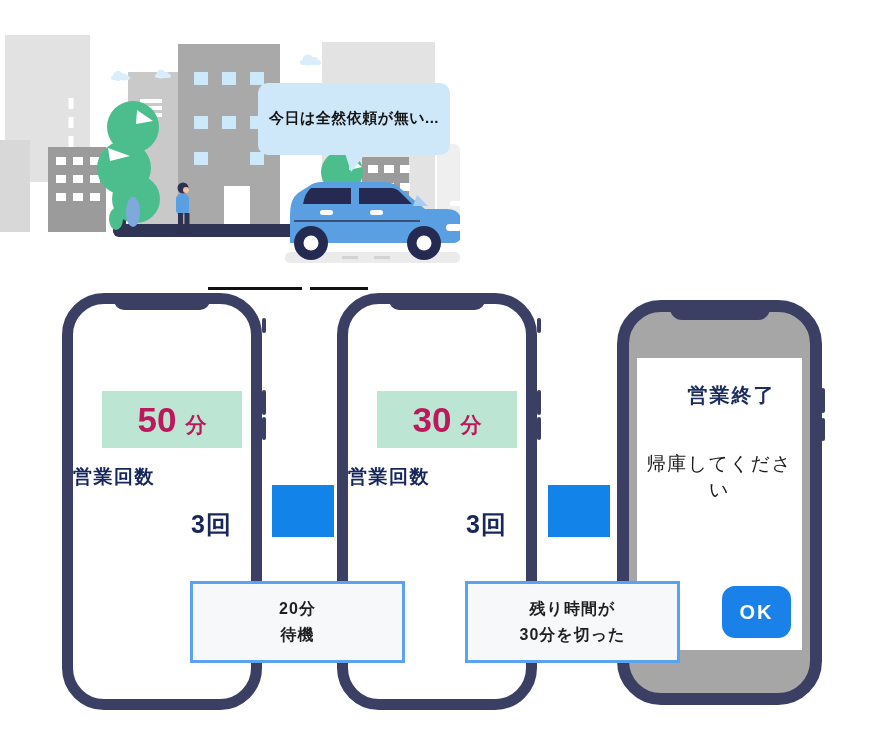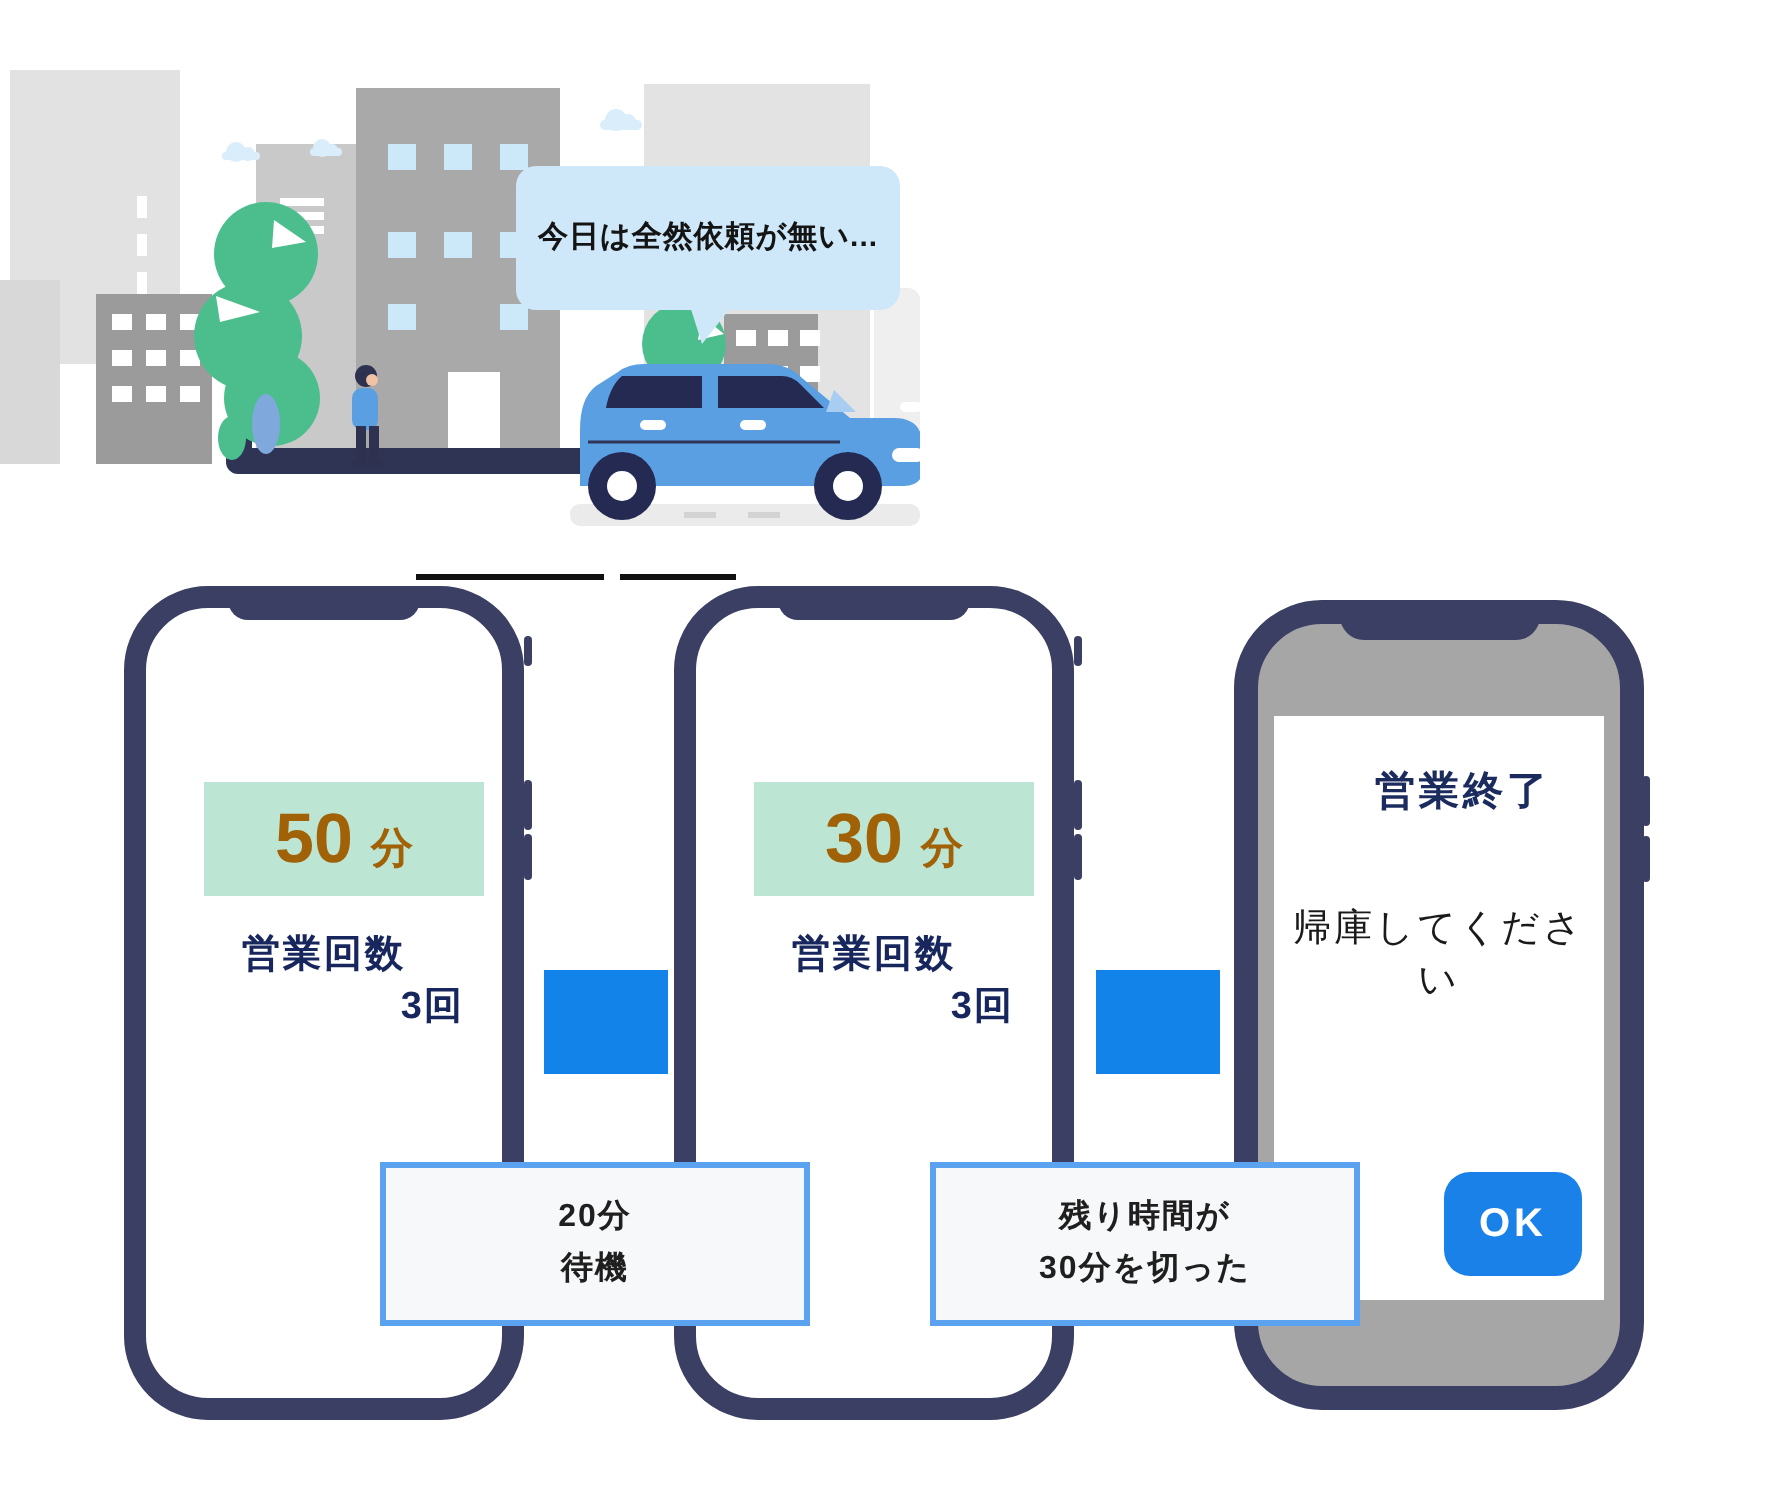--- a/index.html
+++ b/index.html
@@ -24,26 +24,26 @@
     background:#3A3F63;border-radius:0 0 10px 10px;}
   .side-btn{position:absolute;width:4px;background:#3A3F63;border-radius:2px;}
   .sb1{right:-15px;top:14px;height:15px;}
   .sb2{right:-15px;top:86px;height:25px;}
   .sb3{right:-15px;top:113px;height:23px;}
 
   #phone1{left:62px;top:293px;}
   #phone2{left:337px;top:293px;}
 
   .time-box{position:absolute;left:29px;top:87px;width:140px;height:57px;background:#BCE5D3;
-    display:flex;align-items:baseline;justify-content:center;gap:9px;color:#a16207;}
+    display:flex;align-items:baseline;justify-content:center;gap:9px;color:#be185d;}
   .time-box .val{font-size:35px;font-weight:bold;line-height:57px;}
   .time-box .unit{font-size:21px;font-weight:bold;}
-  .sales-label{position:absolute;left:0;top:160px;width:100%;text-align:center;
+  .sales-label{position:absolute;left:0;top:160px;width:100%;text-align:left;
     font-size:19px;font-weight:bold;color:#17265D;letter-spacing:1.5px;}
-  .sales-count{position:absolute;right:19px;top:186px;font-size:19px;font-weight:bold;
+  .sales-count{position:absolute;right:19px;top:204px;font-size:25px;font-weight:bold;
     color:#17265D;letter-spacing:1px;}
 
   
   #phone3{left:617px;top:300px;width:205px;height:405px;background:#A6A6A6;
     border:12px solid #3A3F63;border-radius:44px;}
   #phone3 .notch{top:-12px;margin-left:-50px;width:100px;height:20px;border-radius:0 0 12px 12px;}
   #phone3 .sb2{top:76px;}
   #phone3 .sb3{top:106px;}
   .modal{position:absolute;left:8px;top:46px;width:165px;height:292px;background:#fff;}
   .modal-title{position:absolute;left:0;top:24px;width:100%;text-align:center;

